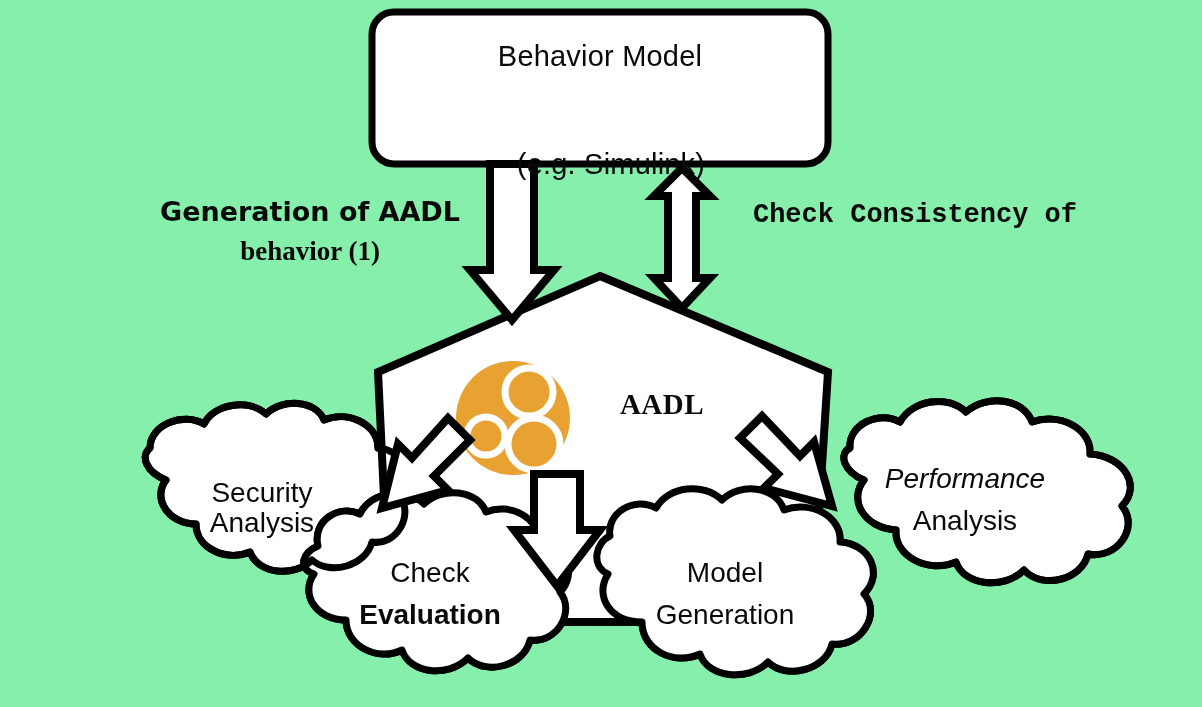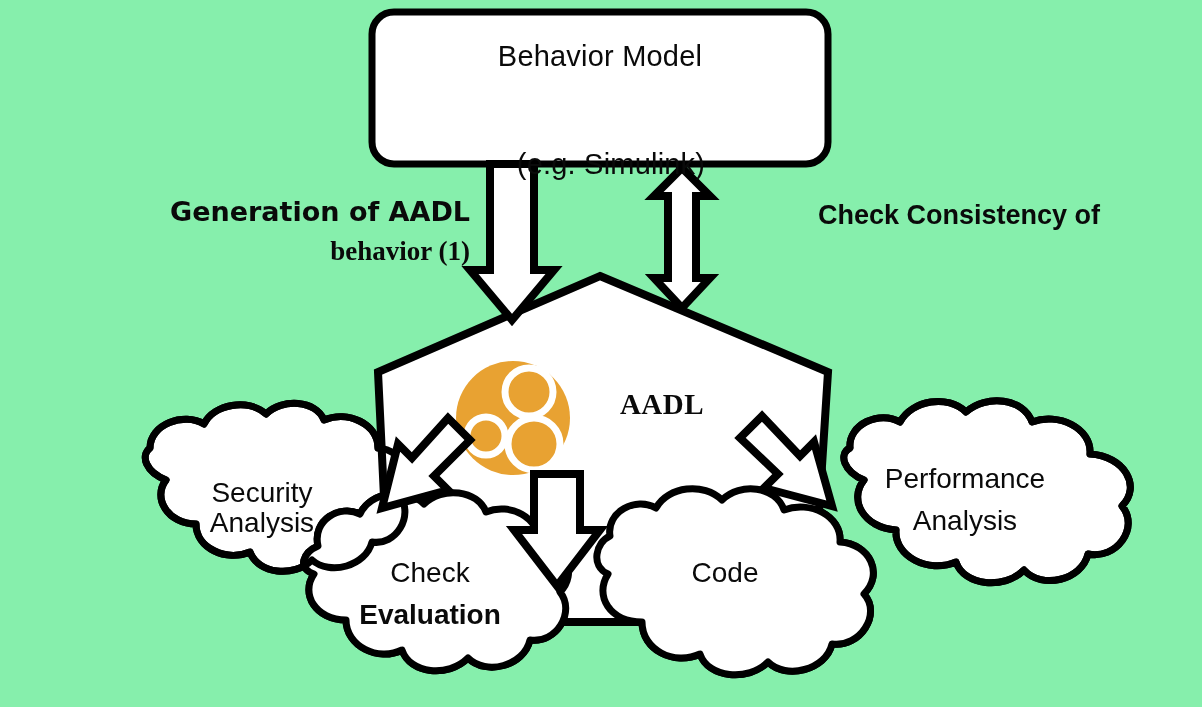--- a/index.html
+++ b/index.html
@@ -38,25 +38,23 @@
     letter-spacing: 0.2px;
   }
   
   .callout {
     font-weight: bold;
     font-size: 27px;
     line-height: 1.45;
   }
   .callout-serifless {
     font-family: "DejaVu Sans", sans-serif;
-    text-align: right;
   }
   .callout-arial {
-    font-family: Liberation Sans, sans-serif;
-    text-align: right;
+    font-family: Liberation Mono, monospace;
   }
   .aadl-label {
     font-family: Liberation Serif, serif;
     font-weight: bold;
     font-size: 29px;
     letter-spacing: 0.5px;
   }
   .cloud-label {
     font-family: "Liberation Sans", sans-serif;
     font-size: 28px;
@@ -265,18 +263,19 @@
   <div class="txt callout callout-arial" style="left:730px; top:196px; width:370px;">Check Consistency of</div>
 
   <div class="txt aadl-label" style="left:592px; top:390px; width:140px;">AADL</div>
 
   <div class="txt cloud-label" style="left:152px; top:474px; width:220px;">Security</div>
   <div class="txt cloud-label" style="left:152px; top:504px; width:220px;">Analysis</div>
 
   <div class="txt cloud-label" style="left:310px; top:554px; width:240px;">Check</div>
   <div class="txt cloud-label" style="left:310px; top:596px; width:240px;font-weight:bold;">Evaluation</div>
 
-  <div class="txt cloud-label" style="left:600px; top:554px; width:250px;">Code</div>
-
-  <div class="txt cloud-label" style="left:840px; top:460px; width:250px;">Performance</div>
+  <div class="txt cloud-label" style="left:600px; top:554px; width:250px;">Model</div>
+  <div class="txt cloud-label" style="left:600px; top:596px; width:250px;">Generation</div>
+
+  <div class="txt cloud-label" style="left:840px; top:460px; width:250px;font-style:italic;">Performance</div>
   <div class="txt cloud-label" style="left:840px; top:502px; width:250px;">Analysis</div>
 
 </div>
 
 </body></html>

